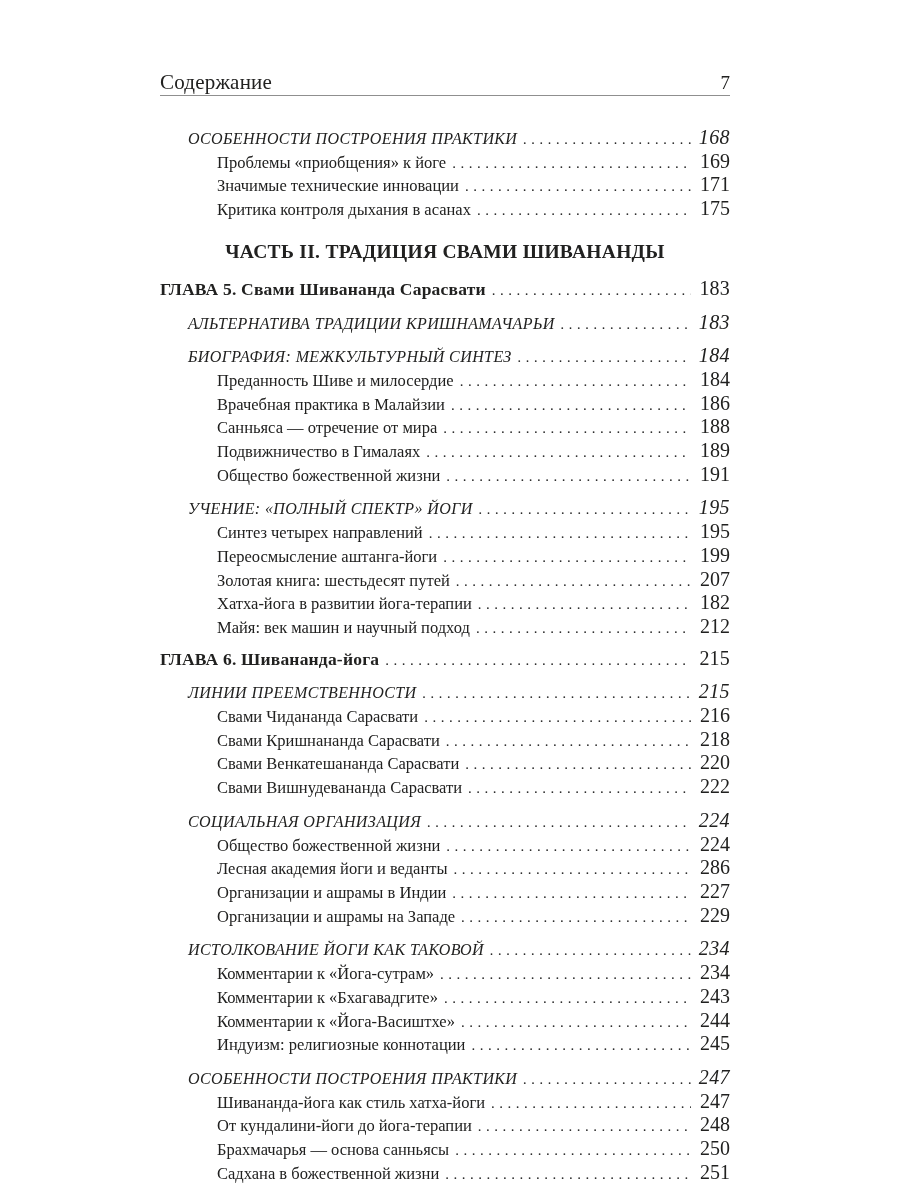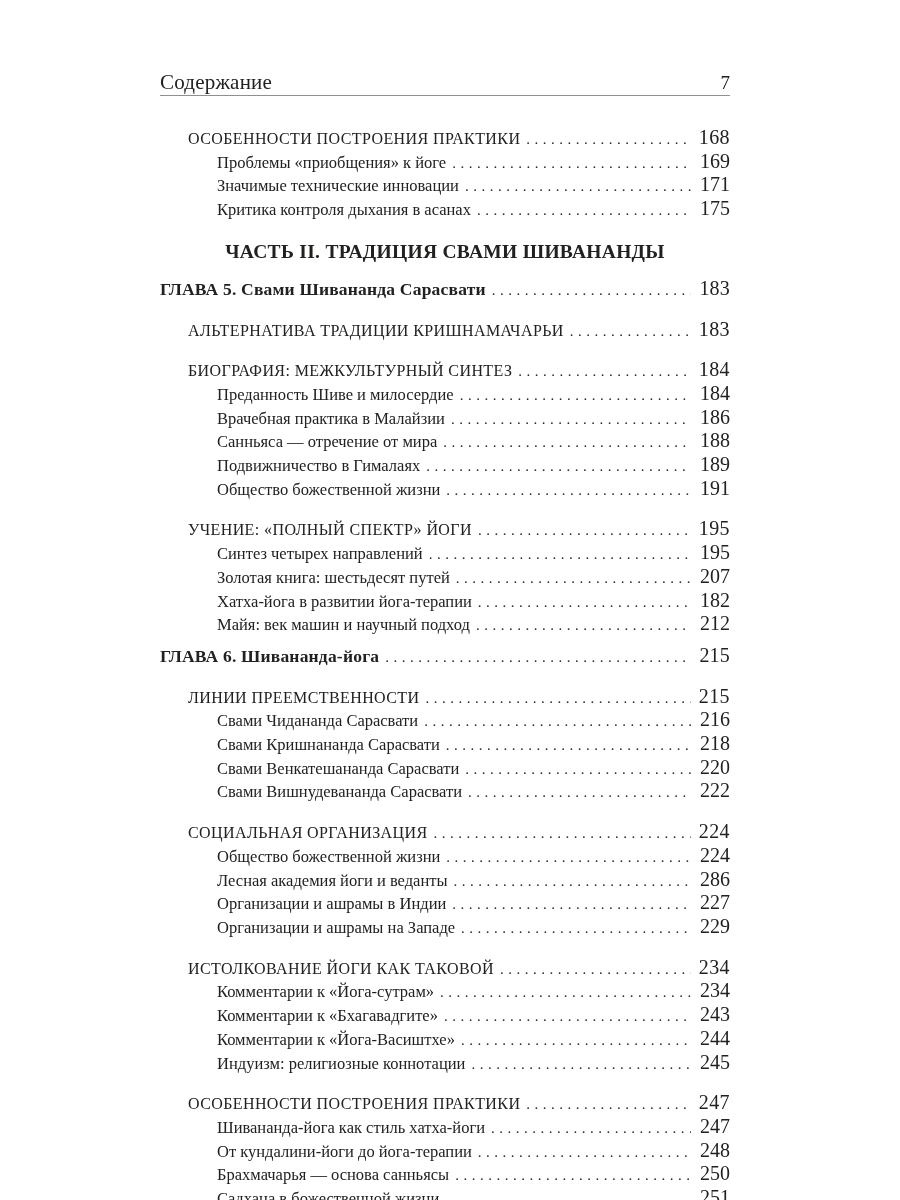--- a/index.html
+++ b/index.html
@@ -37,22 +37,23 @@
     margin-top: 31px;
   }
   .toc-row {
     display: flex;
     align-items: baseline;
     line-height: 21.7px;
   }
   .toc-row.section {
     padding-left: 28px;
     font-size: 16px;
-    margin-top: 17px;
+    margin-top: 10px;
     letter-spacing: 0.4px;
+    font-style: italic;
   }
   .toc-row.subsection {
     padding-left: 57px;
     font-size: 16.5px;
   }
   .toc-row.chapter {
     font-size: 17.5px;
     font-weight: bold;
     margin-top: 8px;
     margin-bottom: 3px;
@@ -166,20 +167,25 @@
         <span class="entry-label">УЧЕНИЕ: «ПОЛНЫЙ СПЕКТР» ЙОГИ</span>
         <span class="leader"></span>
         <span class="entry-page">195</span>
       </div>
       <div class="toc-row subsection">
         <span class="entry-label">Синтез четырех направлений</span>
         <span class="leader"></span>
         <span class="entry-page">195</span>
       </div>
       <div class="toc-row subsection">
+        <span class="entry-label">Переосмысление аштанга-йоги</span>
+        <span class="leader"></span>
+        <span class="entry-page">199</span>
+      </div>
+      <div class="toc-row subsection">
         <span class="entry-label">Золотая книга: шестьдесят путей</span>
         <span class="leader"></span>
         <span class="entry-page">207</span>
       </div>
       <div class="toc-row subsection">
         <span class="entry-label">Хатха-йога в развитии йога-терапии</span>
         <span class="leader"></span>
         <span class="entry-page">182</span>
       </div>
       <div class="toc-row subsection">

